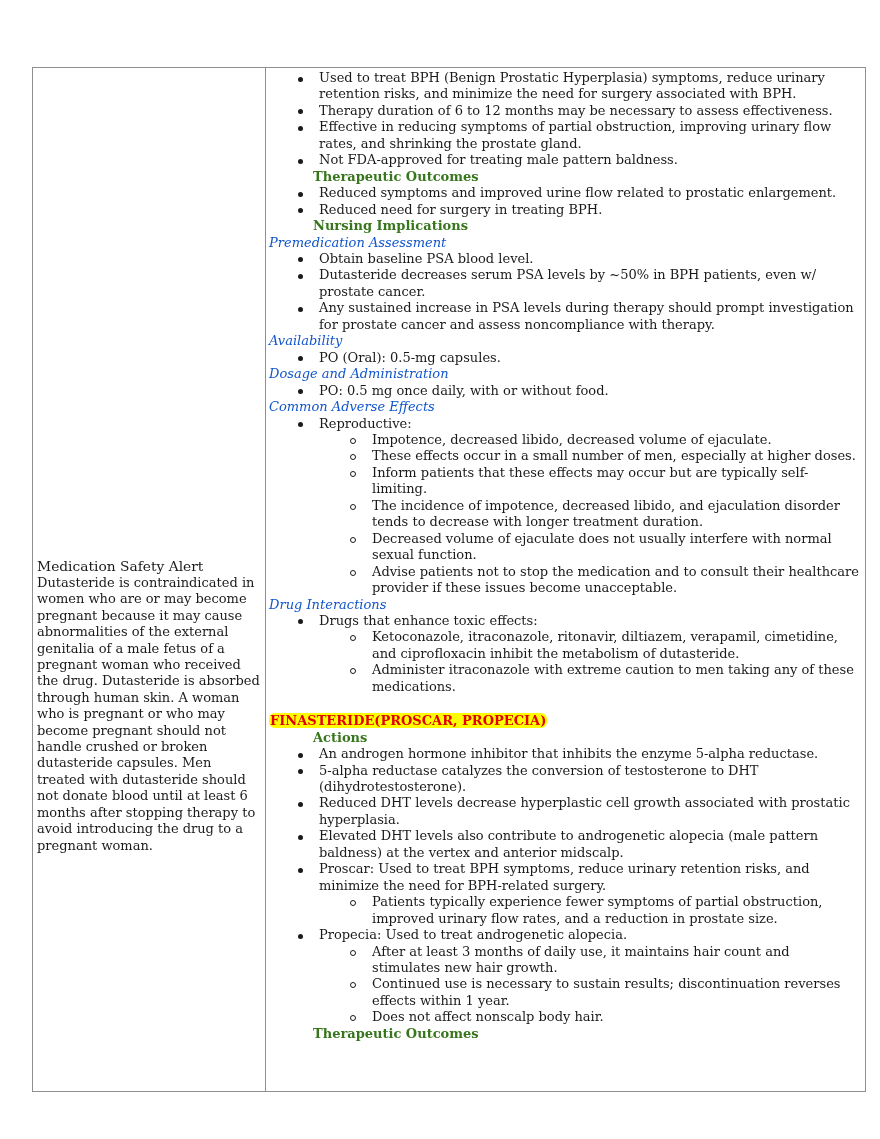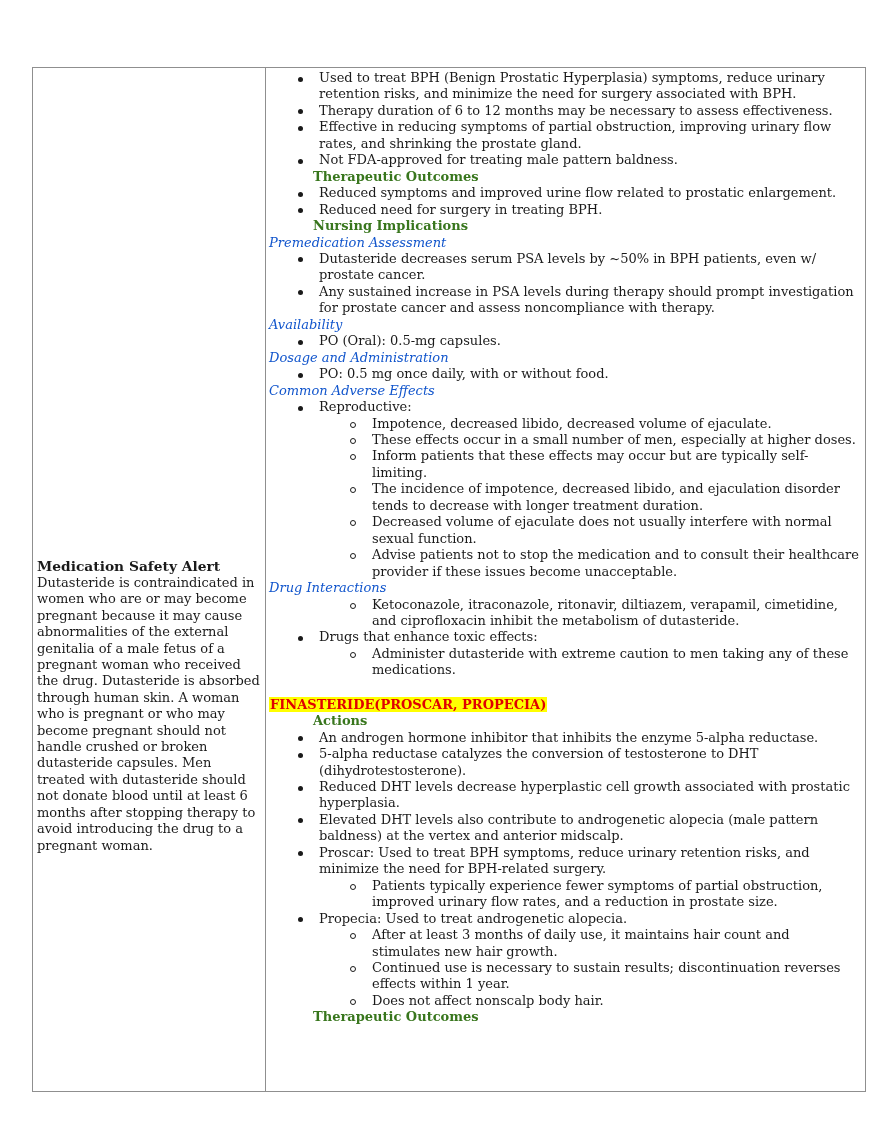--- a/index.html
+++ b/index.html
@@ -20,21 +20,21 @@
     box-sizing:border-box;
   }
   .cell-left {
     width:233px; min-width:233px;
     border-right:1.5px solid #8f8f8f;
     box-sizing:border-box;
     padding:490px 3px 0 4px;
     font-size:13px; line-height:16.4px;
     overflow:hidden;
   }
-  .alert-title { font-weight:bold; font-size:13.8px; line-height:17px; }
+  .alert-title { font-weight:normal; font-size:13.8px; line-height:17px; }
   .cell-right {
     flex:1;
     box-sizing:border-box;
     padding:2px 5px 0 3px;
     font-size:13px; line-height:16.45px;
     overflow:hidden;
   }
   .li { position:relative; }
   .l1 { padding-left:50px; }
   .l1::before {
@@ -48,20 +48,21 @@
     border:1.2px solid #1a1a1a; background:transparent; box-sizing:border-box;
   }
   .h-green { color:var(--green,#38761d); font-weight:bold;margin-left:44px; }
   .h-blue  { color:var(--blue,#1155cc);font-style:italic; }
   .gap { height:18px; }
   .highlight {
     background:var(--hl-bg,#ffff00);
     color:var(--hl-text,#e00000);
     font-weight:bold;
     padding:0 1px;
+    border-radius:6px;
   }
 </style>
 </head>
 <body>
 
 <div class="doc-table">
   <div class="cell-left">
     <div class="alert-title">Medication Safety Alert</div>
     <div class="alert-body">Dutasteride is contraindicated in women who are or may become pregnant because it may cause abnormalities of the external genitalia of a male fetus of a pregnant woman who received the drug. Dutasteride is absorbed through human skin. A woman who is pregnant or who may become pregnant should not handle crushed or broken dutasteride capsules. Men treated with dutasteride should not donate blood until at least 6 months after stopping therapy to avoid introducing the drug to a pregnant woman.</div>
   </div>
@@ -69,38 +70,39 @@
 
   <div class="li l1">Used to treat BPH (Benign Prostatic Hyperplasia) symptoms, reduce urinary retention risks, and minimize the need for surgery associated with BPH.</div>
       <div class="li l1">Therapy duration of 6 to 12 months may be necessary to assess effectiveness.</div>
       <div class="li l1">Effective in reducing symptoms of partial obstruction, improving urinary flow rates, and shrinking the prostate gland.</div>
       <div class="li l1">Not FDA-approved for treating male pattern baldness.</div>
       <div class="h-green">Therapeutic Outcomes</div>
       <div class="li l1">Reduced symptoms and improved urine flow related to prostatic enlargement.</div>
       <div class="li l1">Reduced need for surgery in treating BPH.</div>
       <div class="h-green">Nursing Implications</div>
       <div class="h-blue">Premedication Assessment</div>
+      <div class="li l1">Obtain baseline PSA blood level.</div>
       <div class="li l1">Dutasteride decreases serum PSA levels by ~50% in BPH patients, even w/ prostate cancer.</div>
       <div class="li l1">Any sustained increase in PSA levels during therapy should prompt investigation for prostate cancer and assess noncompliance with therapy.</div>
       <div class="h-blue">Availability</div>
       <div class="li l1">PO (Oral): 0.5-mg capsules.</div>
       <div class="h-blue">Dosage and Administration</div>
       <div class="li l1">PO: 0.5 mg once daily, with or without food.</div>
       <div class="h-blue">Common Adverse Effects</div>
       <div class="li l1">Reproductive:</div>
       <div class="li l2">Impotence, decreased libido, decreased volume of ejaculate.</div>
       <div class="li l2">These effects occur in a small number of men, especially at higher doses.</div>
       <div class="li l2">Inform patients that these effects may occur but are typically self-limiting.</div>
       <div class="li l2">The incidence of impotence, decreased libido, and ejaculation disorder tends to decrease with longer treatment duration.</div>
       <div class="li l2">Decreased volume of ejaculate does not usually interfere with normal sexual function.</div>
       <div class="li l2">Advise patients not to stop the medication and to consult their healthcare provider if these issues become unacceptable.</div>
       <div class="h-blue">Drug Interactions</div>
+      <div class="li l1">Drugs that enhance toxic effects:</div>
       <div class="li l2">Ketoconazole, itraconazole, ritonavir, diltiazem, verapamil, cimetidine, and ciprofloxacin inhibit the metabolism of dutasteride.</div>
-      <div class="li l1">Drugs that enhance toxic effects:</div>
-      <div class="li l2">Administer dutasteride with extreme caution to men taking any of these medications.</div>
+      <div class="li l2">Administer itraconazole with extreme caution to men taking any of these medications.</div>
       <div class="gap"></div>
       <div class="hl-row"><span class="highlight">FINASTERIDE(PROSCAR, PROPECIA)</span></div>
       <div class="h-green">Actions</div>
       <div class="li l1">An androgen hormone inhibitor that inhibits the enzyme 5-alpha reductase.</div>
       <div class="li l1">5-alpha reductase catalyzes the conversion of testosterone to DHT (dihydrotestosterone).</div>
       <div class="li l1">Reduced DHT levels decrease hyperplastic cell growth associated with prostatic hyperplasia.</div>
       <div class="li l1">Elevated DHT levels also contribute to androgenetic alopecia (male pattern baldness) at the vertex and anterior midscalp.</div>
       <div class="li l1">Proscar: Used to treat BPH symptoms, reduce urinary retention risks, and minimize the need for BPH-related surgery.</div>
       <div class="li l2">Patients typically experience fewer symptoms of partial obstruction, improved urinary flow rates, and a reduction in prostate size.</div>
       <div class="li l1">Propecia: Used to treat androgenetic alopecia.</div>

